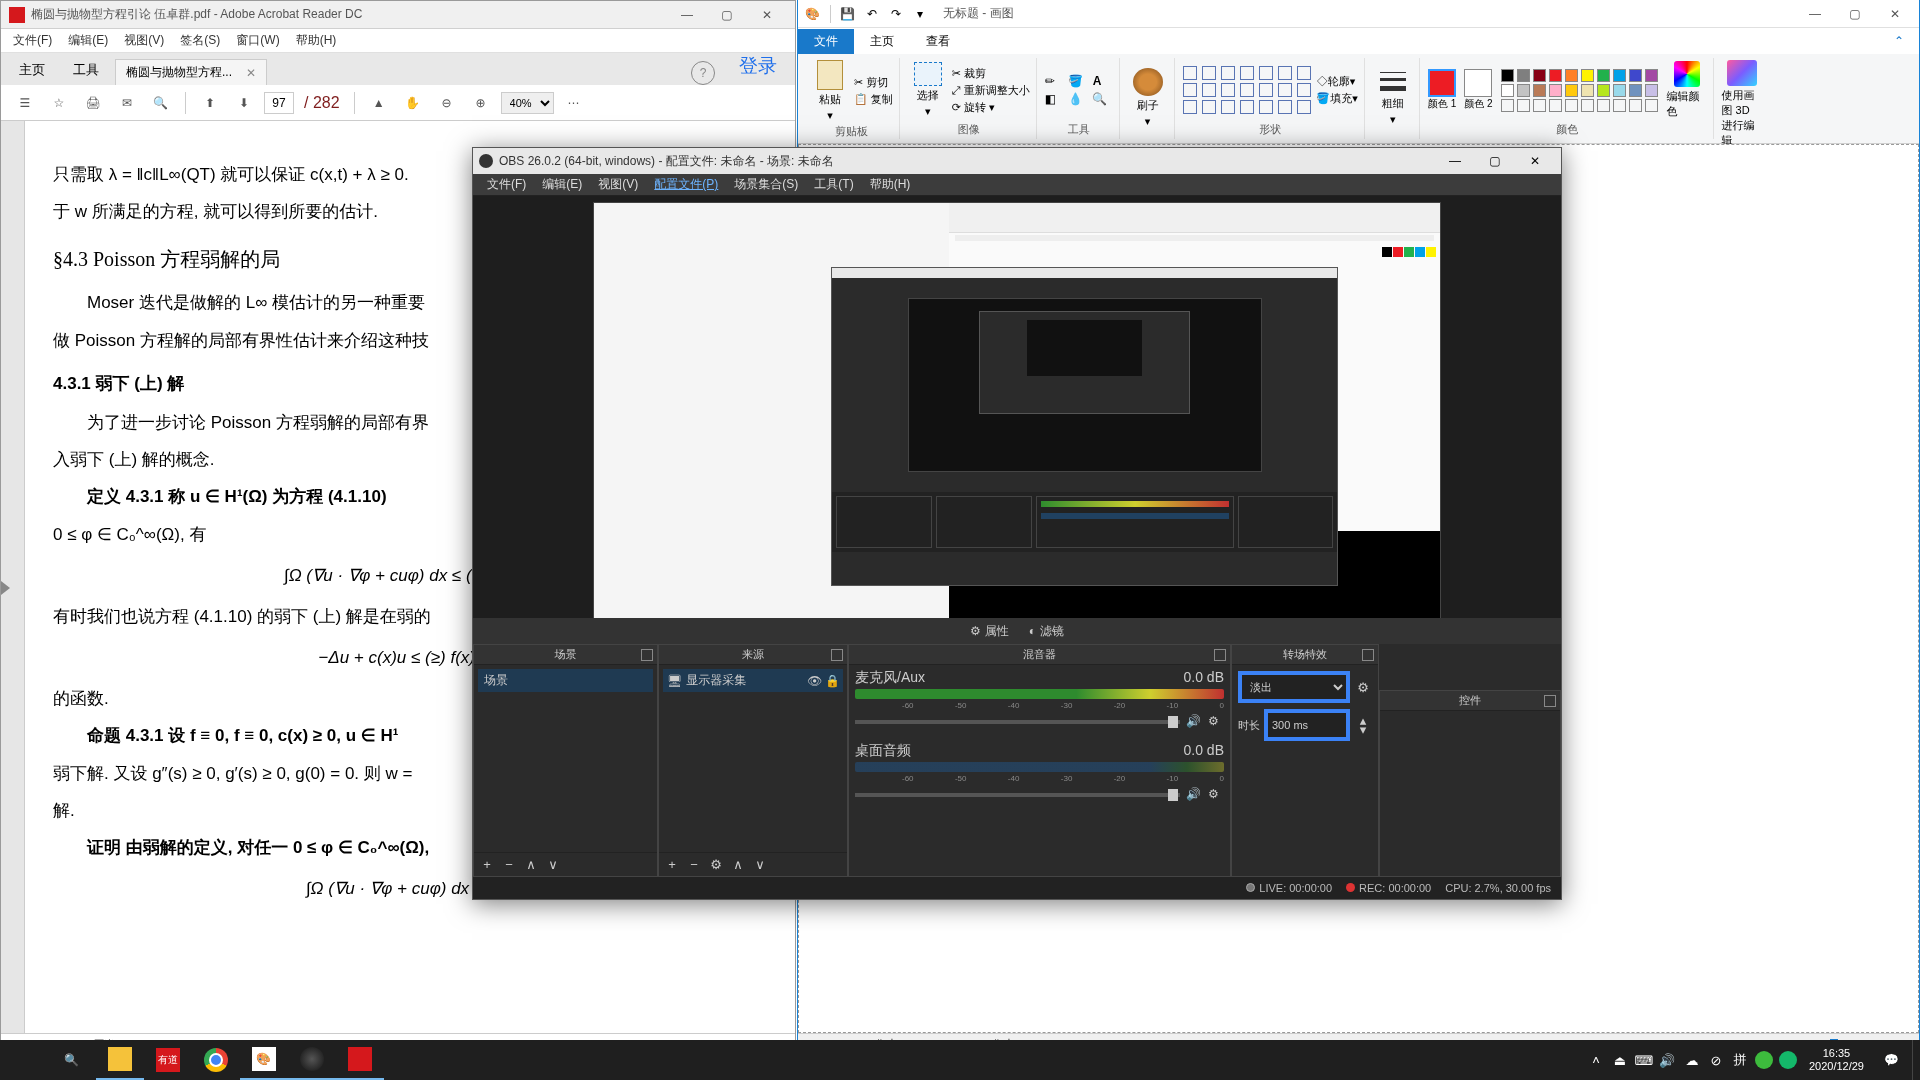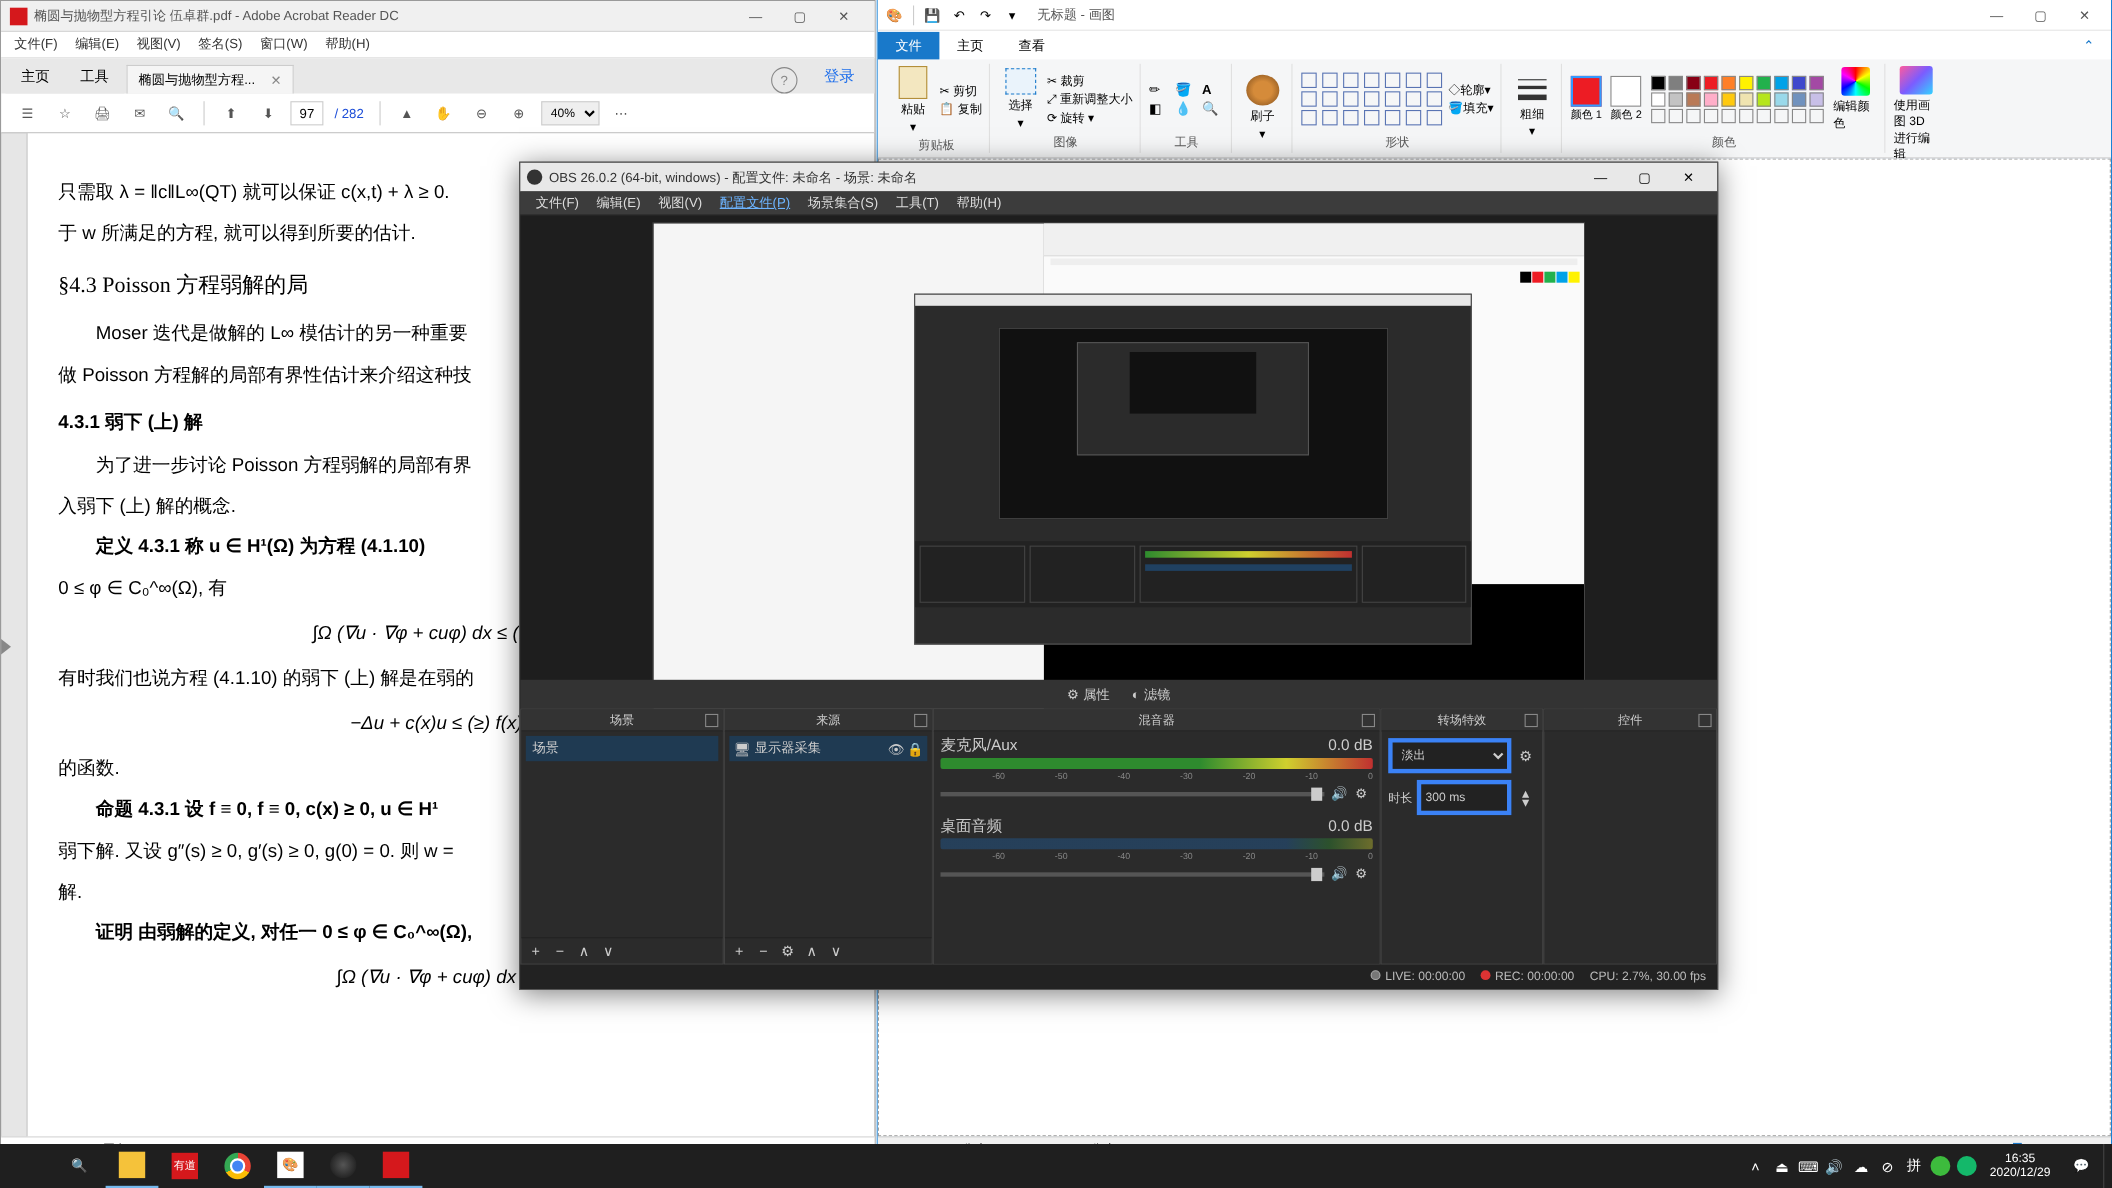--- a/index.html
+++ b/index.html
@@ -15,28 +15,28 @@
 
 .acrobat-menubar { height: 24px; display: flex; align-items: center; padding: 0 4px; background: #fff; border-bottom: 1px solid #e0e0e0; }
 .menu-item { padding: 2px 8px; font-size: 12px; color: #333; }
 
 .acrobat-tabs { height: 32px; background: #e8e8e8; display: flex; align-items: flex-end; padding: 0 4px; }
 .atab { padding: 6px 14px; background: #e8e8e8; display: flex; align-items: center; gap: 6px; font-size: 13px; }
 .atab.active { background: #fff; border-top: 1px solid #ccc; border-left: 1px solid #ccc; border-right: 1px solid #ccc; }
 .atab.filetab { background: #f5f5f5; border: 1px solid #ccc; border-bottom: none; margin-left: 2px; padding: 4px 10px; font-size: 12px; }
 .atab .ax { margin-left: 8px; color: #888; }
 .atab-spacer { flex: 1; }
-.login-btn { padding: 6px 14px; font-size: 14px; color: #1f6feb; }
+.login-btn { padding: 6px 14px; font-size: 19px; color: #1f6feb; }
 .help-icon { width: 24px; height: 24px; border: 1.5px solid #888; border-radius: 50%; display: flex; align-items: center; justify-content: center; margin: 0 10px; color: #888; }
 
 .acrobat-toolbar { height: 36px; display: flex; align-items: center; padding: 0 10px; border-bottom: 1px solid #ccc; gap: 6px; }
 .tool-btn { width: 28px; height: 28px; display: flex; align-items: center; justify-content: center; color: #555; border-radius: 3px; }
 .tool-sep { width: 1px; height: 22px; background: #ccc; margin: 0 4px; }
 .page-input { width: 30px; height: 22px; border: 1px solid #ccc; text-align: center; font-size: 12px; }
-.page-total { font-size: 12px; color: #1d4ed8; padding: 0 4px; }
+.page-total { font-size: 16px; color: #7f1d1d; padding: 0 4px; }
 .zoom-sel { height: 22px; border: 1px solid #ccc; font-size: 11px; padding: 0 4px; }
 
 .acrobat-content { height: calc(100% - 28px - 24px - 32px - 36px - 22px); background: #585858; display: flex; }
 .sidebar-tabs { width: 24px; background: #e6e6e6; border-right: 1px solid #ccc; }
 .doc-page { flex: 1; background: #fff; margin: 0; padding: 30px 40px 30px 28px; overflow: hidden; color: #000; font-family: "SimSun", serif; font-size: 17px; line-height: 1.6; }
 .doc-page h2 { font-size: 20px; font-weight: normal; margin: 18px 0 14px 0; font-family: "SimSun", serif; }
 .doc-page h3 { font-size: 17px; font-weight: bold; margin: 16px 0 12px 0; }
 .doc-page p { margin: 10px 0; }
 .math-block { text-align: center; margin: 14px 0; font-style: italic; }
 .triangle-right { position: absolute; left: 0; top: 580px; width: 0; height: 0; border-top: 7px solid transparent; border-bottom: 7px solid transparent; border-left: 9px solid #888; }
@@ -120,21 +120,21 @@
 .slider { flex: 1; height: 4px; background: #555; position: relative; }
 .slider .thumb { position: absolute; right: 2px; top: -4px; width: 10px; height: 12px; background: #ccc; }
 .spk-icon, .gear-icon { width: 16px; height: 16px; color: #ccc; }
 
 .trans { width: 148px; }
 .trans-body { padding: 6px 6px; display: flex; flex-direction: column; gap: 6px; }
 .trans-row { display: flex; align-items: center; gap: 4px; }
 .sel { flex: 1; background: #222; border: 4px solid #3b82f6; color: #ccc; height: 32px; font-size: 11px; padding: 0 4px; }
 .num-box { width: 56px; }
 
-.controls { width: 158px; }
+.controls { width: 182px; margin-top: 46px; }
 .controls .body { display: flex; flex-direction: column; }
 .ctrl-btn { flex: 1; background: #3a3a3a; border: 1px solid #555; color: #ddd; font-size: 11px; display: flex; align-items: center; justify-content: center; height: 22px; }
 .ctrl-btn.active { background: #4a4a4a; }
 .ctrl-row { display: flex; }
 .pause-btn { width: 24px; }
 
 .obs-status { position: absolute; bottom: 0; left: 0; right: 0; height: 22px; background: #222; display: flex; align-items: center; justify-content: flex-end; padding: 0 10px; gap: 14px; font-size: 11px; color: #bbb; }
 .status-dot { width: 9px; height: 9px; border-radius: 50%; display: inline-block; margin-right: 4px; }
 .dot-grey { background: #777; border: 1px solid #aaa; }
 .dot-red { background: #d33; }

